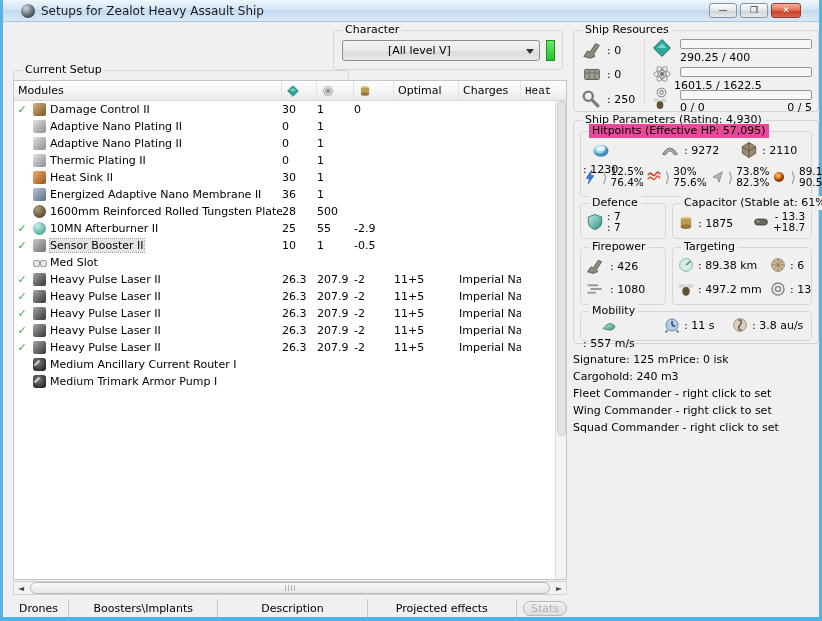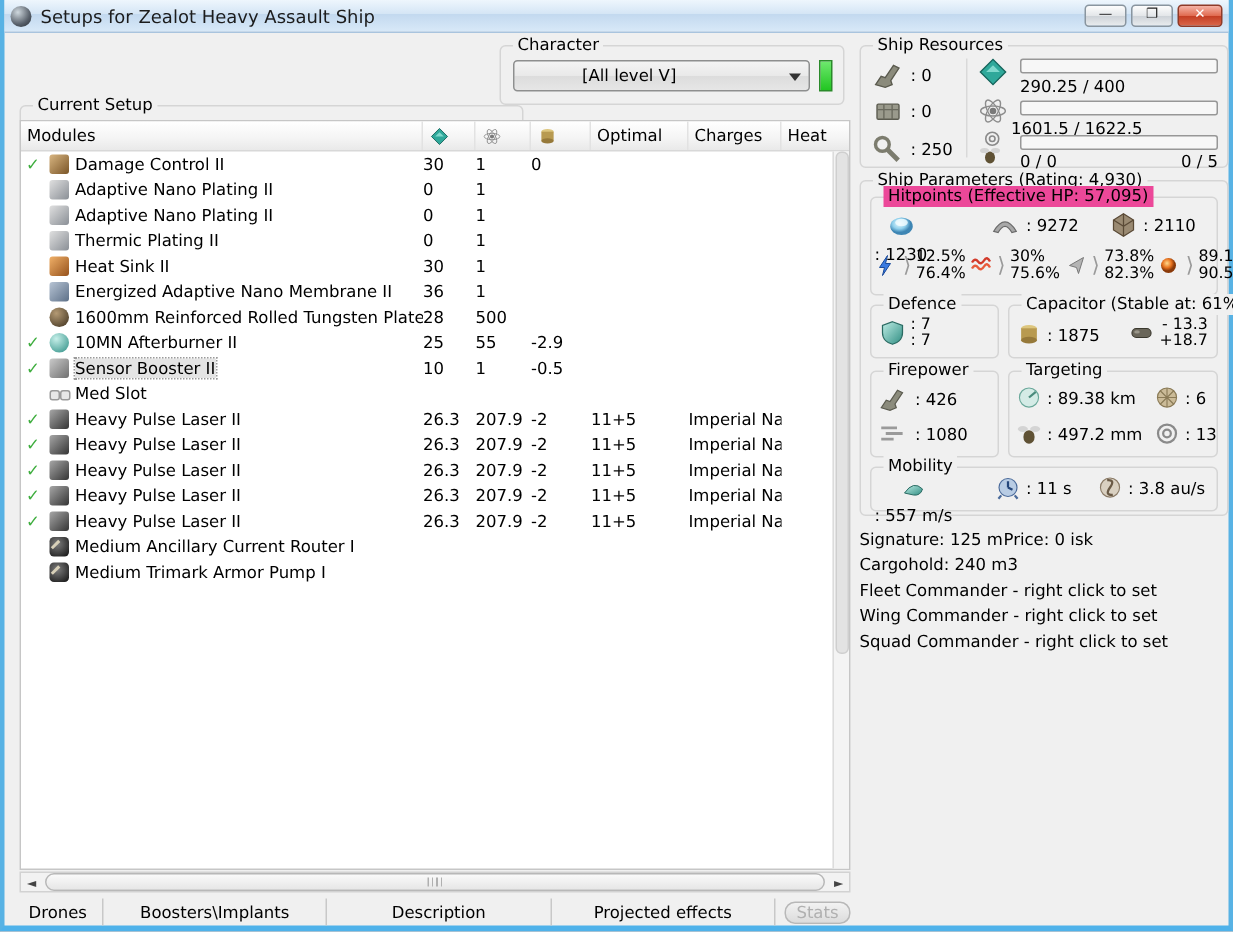--- a/index.html
+++ b/index.html
@@ -4,21 +4,21 @@
 <style>
   html,body{margin:0;padding:0;background:#fff;}
   *{box-sizing:border-box;}
   .window{position:relative;width:822px;height:621px;font-family:"DejaVu Sans","Liberation Sans",sans-serif;
     font-size:11px;color:#000;background:#f0f0f0;
     border-left:3px solid #58b2e4;border-right:3px solid #58b2e4;border-bottom:4px solid #4fb2ea;
     outline:1px solid #2b506e;}
   
   .titlebar{position:absolute;left:0;top:0;right:0;height:22px;
     background:linear-gradient(#eef6fd,#d4e5f5 45%,#c3d9ef 46%,#d8e9f8);
-    border-bottom:1px solid #a9c4de;display:flex;align-items:center;padding:0 4px;}
+    border-bottom:1px solid #a9c4de;display:flex;align-items:center;padding:0 18px;}
   .app-icon{width:14px;height:14px;border-radius:50%;
     background:radial-gradient(circle at 35% 30%,#cfd8de,#58606a 60%,#23282e);margin-right:6px;flex:0 0 auto;}
   .title-text{flex:1;font-size:12px;color:#1c1c1c;white-space:nowrap;overflow:hidden;}
   .winbtns{display:flex;gap:3px;}
   .winbtn{width:28px;height:15px;border:1px solid #89959f;border-radius:3px;
     background:linear-gradient(#fdfdfd,#e3e6e9 50%,#cdd2d7 51%,#e8ebee);
     display:flex;align-items:center;justify-content:center;font-size:9px;color:#222;line-height:1;}
   .winbtn.close{background:linear-gradient(#f5b3a6,#e06a50 50%,#c33c22 51%,#d9664a);
     border-color:#8e3a28;color:#fff;font-weight:bold;width:30px;}
   
@@ -265,21 +265,21 @@
             <use href="#s-pg"></use>
           </svg>
         </div>
       <div class="th">
           <svg class="ic" width="14" height="14">
             <use href="#s-cap"></use>
           </svg>
         </div>
       <div class="th">Optimal</div>
       <div class="th">Charges</div>
-      <div class="th" style="border-right:none;">Heat</div>
+      <div class="th" style="border-right:none;font-family:Liberation Mono, monospace;">Heat</div>
       <div class="th" style="border-right:none;"></div>
     </div>
     <div class="tbody" id="modules-body">
         <div class="mrow">
       <span class="chk">✓</span>
       <span class="micon i-dc"></span>
       <span class="mname"><b>Damage Control II</b></span>
       <span class="mc">30</span>
       <span class="mc">1</span>
       <span class="mc">0</span>

